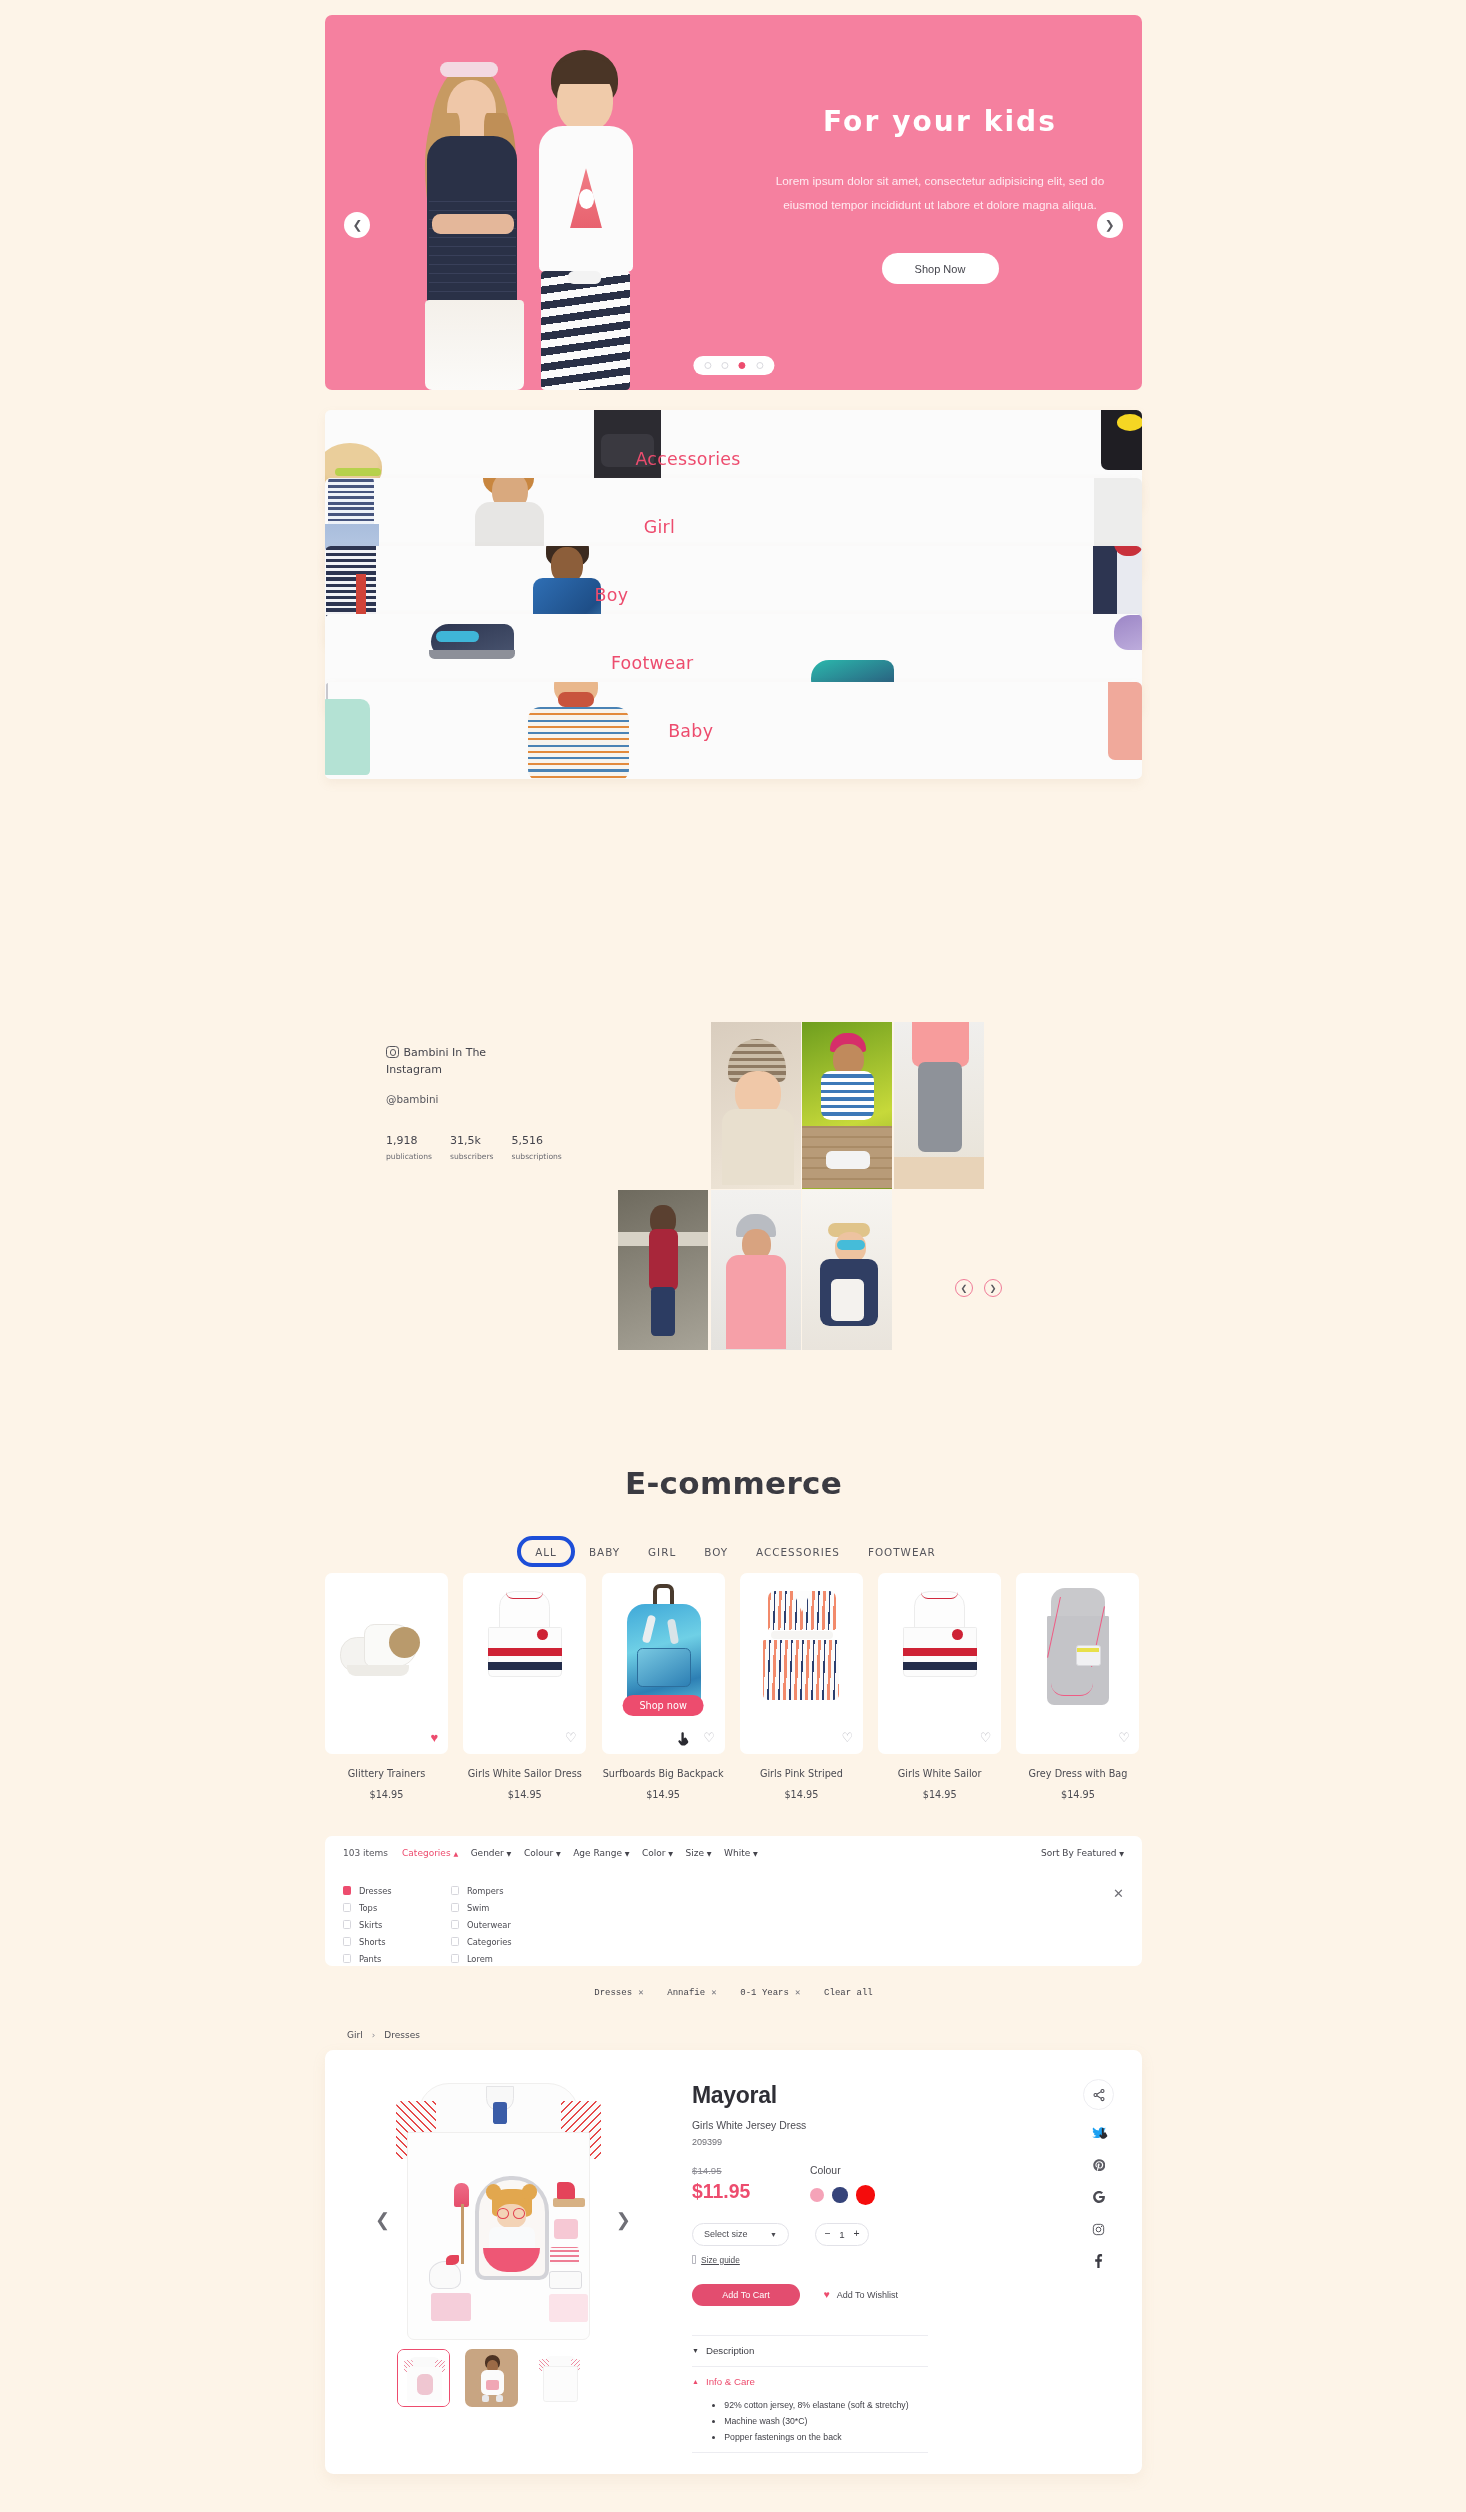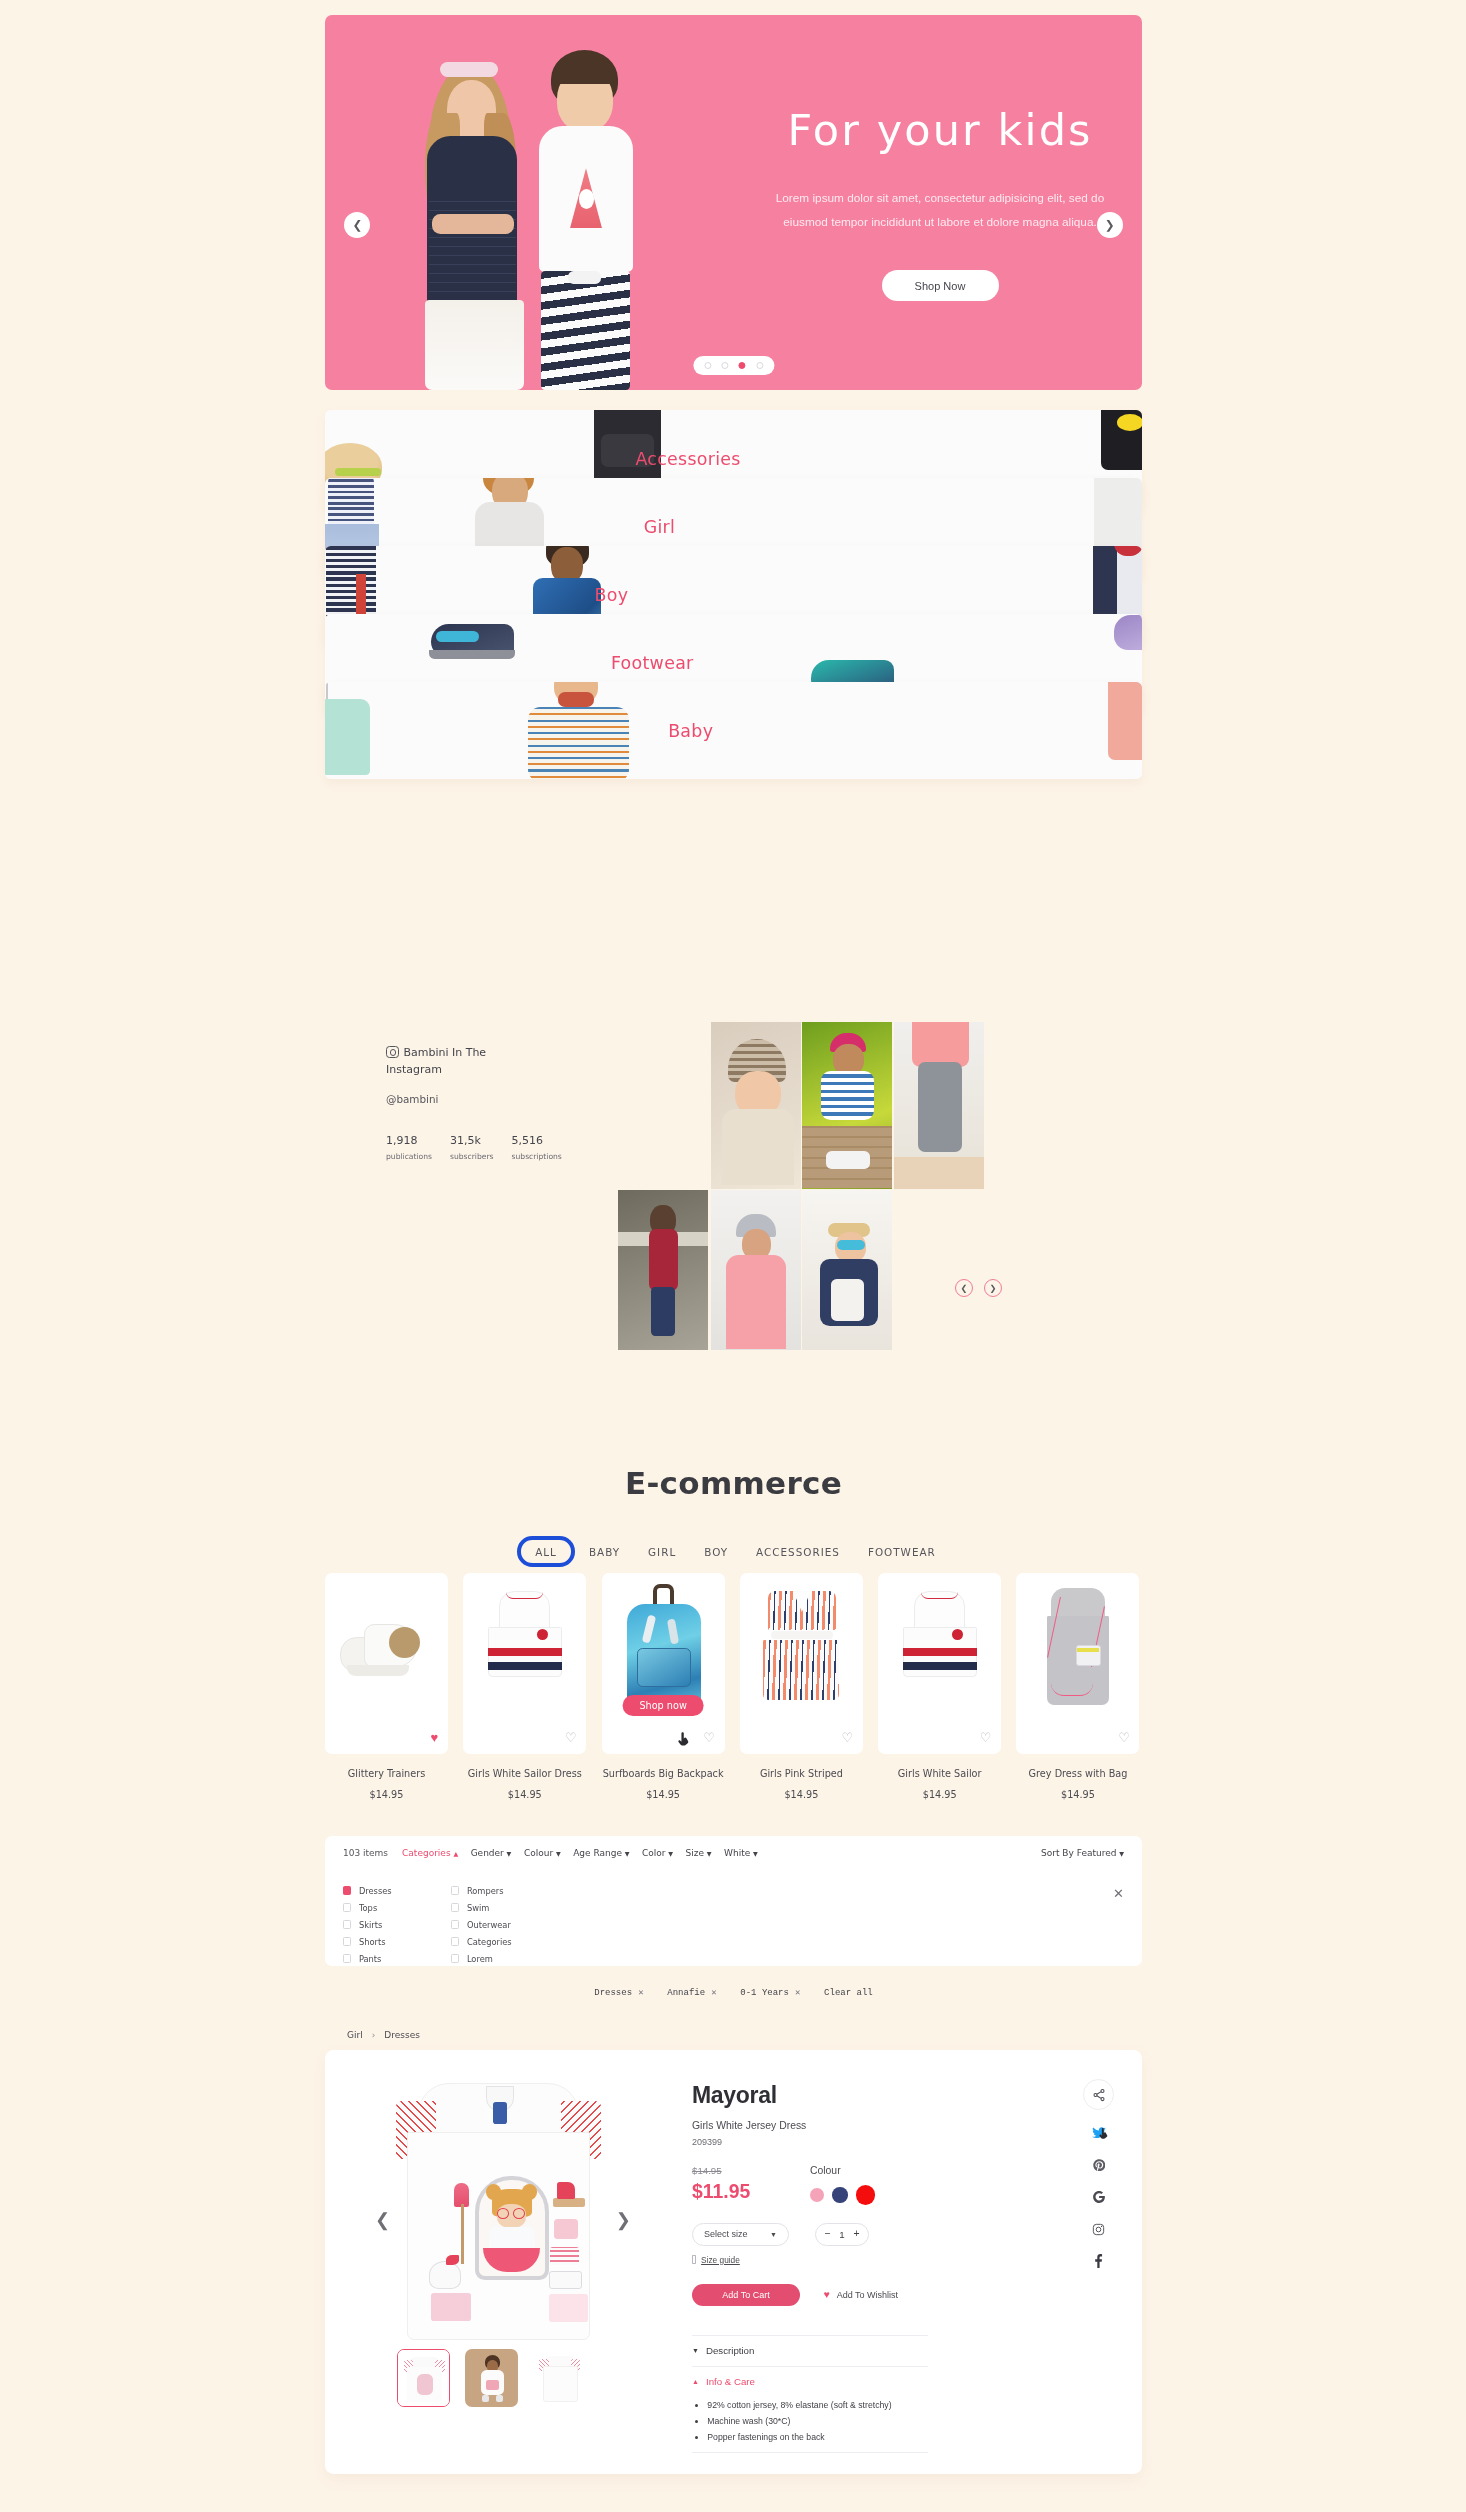--- a/index.html
+++ b/index.html
@@ -24,21 +24,21 @@
   .hero-photo { position: absolute; left: 76px; bottom: 0; width: 306px; height: 354px; }
   .kid { position: absolute; bottom: 0; }
   .kid-girl { left: 7px; width: 139px; height: 326px; }
   .kid-boy  { left: 125px; width: 135px; height: 340px; }
   .head { position: absolute; border-radius: 48% 48% 45% 45%; }
   .hair { position: absolute; border-radius: 50% 50% 42% 42%; }
   .torso { position: absolute; border-radius: 23.6px 23.6px 5.6px 5.6px; }
 
   .hero-right { position: absolute; left: 431px; top: 90px; width: 368px; text-align: center; }
   .hero-title {
-    font-size: 43px; color: #fff; font-weight: 400; letter-spacing: 2.1px;
+    font-size: 28px; color: #fff; font-weight: 700; letter-spacing: 2.1px;
     font-family: "DejaVu Sans", sans-serif;
   }
   .hero-sub {
     margin-top: 32px; font-size: 11.8px; color: #ffe9f0; line-height: 2.0;
     font-family: "Liberation Sans", sans-serif;
   }
   .hero-btn {
     margin: 36px auto 0; width: 117px; height: 31px; background: #fff;
     border-radius: 16.7px; border: none; cursor: pointer;
     font-size: 11px; color: #44444c; font-family: "Liberation Sans", sans-serif;
@@ -204,21 +204,21 @@
   }
   .wish { margin-left: 23.6px; display: flex; align-items: center; font-size: 9px; color: #4b4b52; cursor: pointer; font-family: "Liberation Sans", sans-serif; }
   .wish-heart { color: #ED4C6E; font-size: 10.4px; margin-right: 7px; }
 
   .acc { margin-top: 29px; width: 236px; }
   .acc-div { height: 0.7px; background: #ececf1; }
   .acc-head { padding: 9.7px 0; font-size: 9.7px; color: #3f3f46; cursor: pointer; font-family: "Liberation Sans", sans-serif; display: flex; align-items: center; }
   .acc-head.open { color: #ED4C6E; }
   .acc-ch { font-size: 7px; margin-right: 7px; }
   .acc-list { margin: 2.8px 0 9.7px 15.3px; }
-  .acc-li { font-size: 8.7px; color: #3f3f46; margin-bottom: 6.2px; list-style: disc; margin-left: 0; font-family: "Liberation Sans", sans-serif; }
+  .acc-li { font-size: 8.7px; color: #3f3f46; margin-bottom: 6.2px; list-style: disc; margin-left: 17px; font-family: "Liberation Sans", sans-serif; }
 
   .social { position: absolute; right: 23.6px; top: 29px; width: 39px; display: flex; flex-direction: column; align-items: center; }
   .share-btn { width: 31px; height: 31px; border-radius: 50%; border: 0.8px solid #eeeef2; display: flex; align-items: center; justify-content: center; cursor: pointer; background: #fff; }
   .soc-icon { margin-top: 14px; cursor: pointer; display: flex; align-items: center; justify-content: center; width: 18px; height: 18px; position: relative; }
 </style>
 </head>
 <body>
 
 <div class="page">
 

